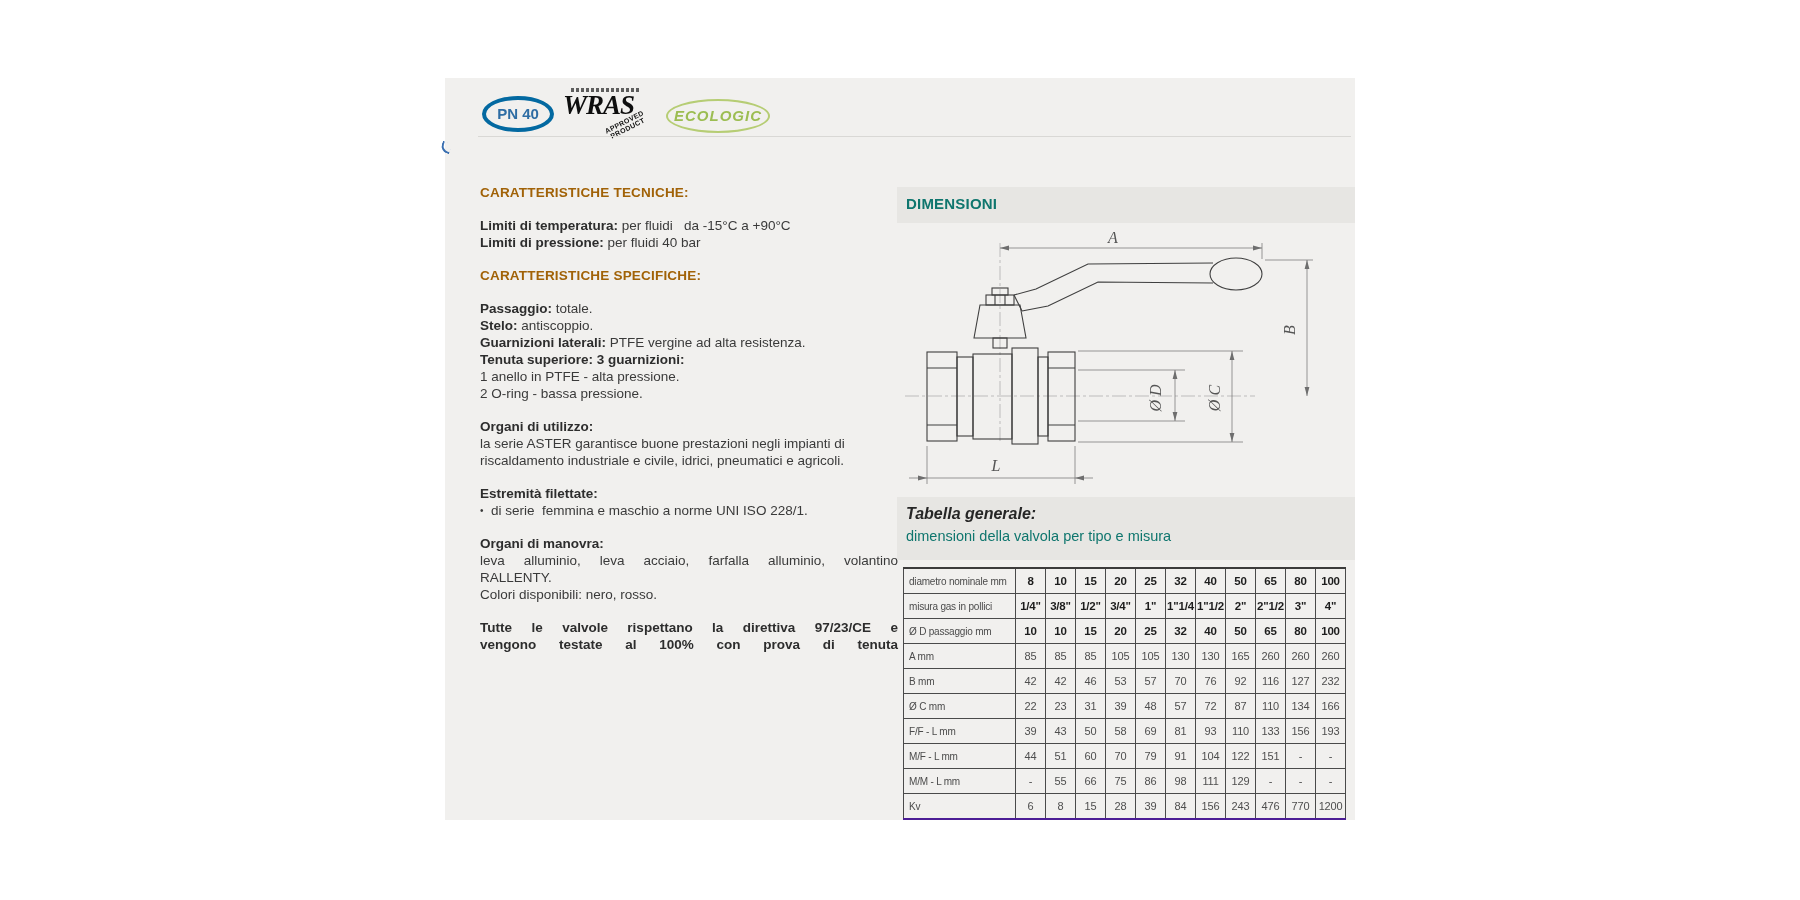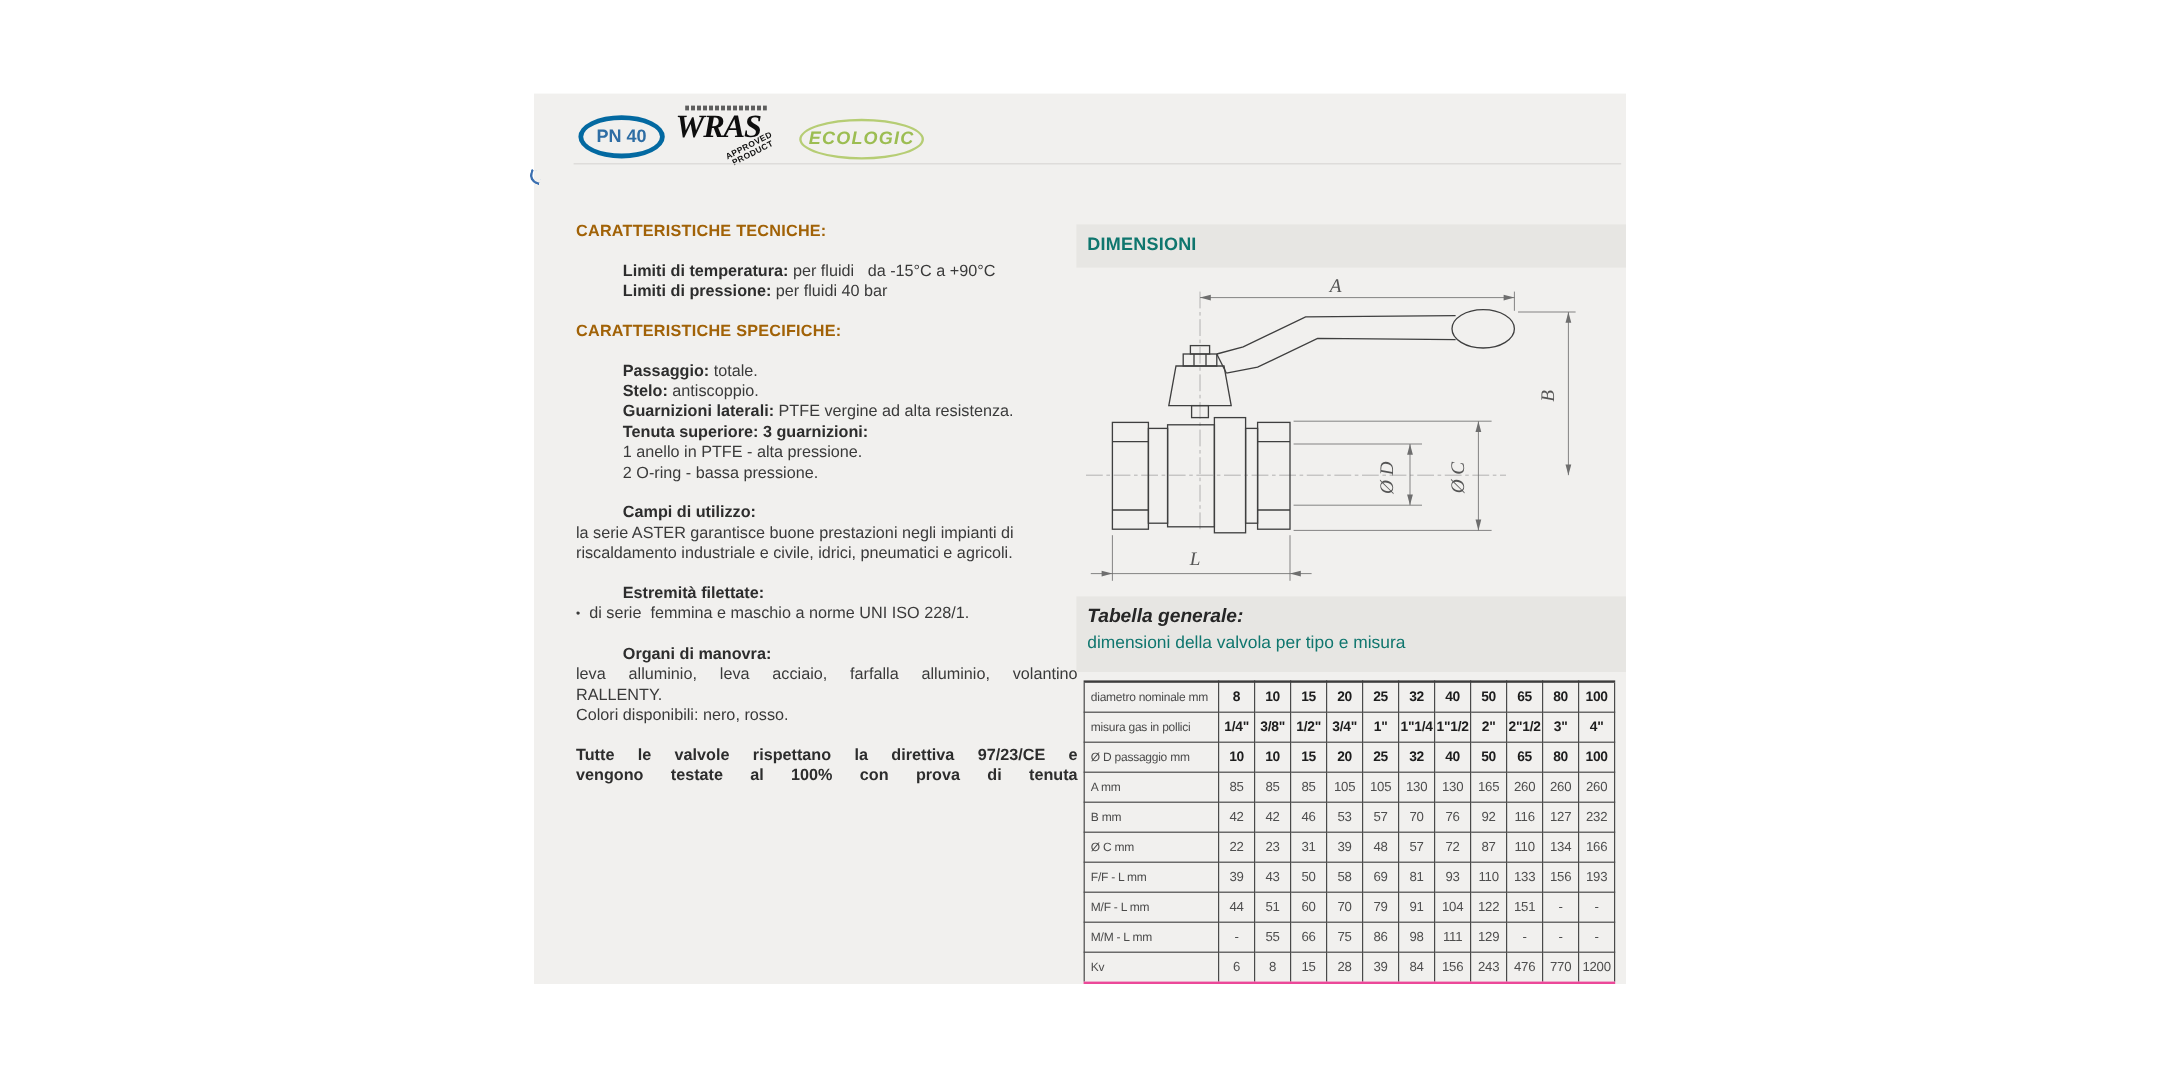--- a/index.html
+++ b/index.html
@@ -26,34 +26,34 @@
       border-radius:0 0 0 8px;transform:rotate(18deg);}
   .toprule{position:absolute;left:33px;top:58px;width:873px;height:1px;background:#d9d8d5;}
   
   .leftcol{position:absolute;left:35px;top:106px;width:418px;
       font-size:13.5px;line-height:17px;color:#3a3a3a;}
   .leftcol p{margin:0 0 16px 0;}
   .leftcol .h{font-weight:bold;color:#a16207;letter-spacing:.2px;}
   .ln{display:block;}
   .jline{display:block;text-align:justify;text-align-last:justify;}
   .jline.last{text-align-last:left;}
-  .bold{font-weight:bold;color:#2d2d2d;margin-left:39px;}
+  .bold{font-weight:bold;color:#2d2d2d;}
   .bullet{font-size:10px;vertical-align:1px;}
   
   .band{position:absolute;left:452px;width:458px;background:#e7e6e3;}
   .band-dim{top:109px;height:36px;}
   .band-dim .t{padding:8px 0 0 9px;font-size:15px;font-weight:bold;color:#0f766e;letter-spacing:.2px;}
   .drawing{position:absolute;left:452px;top:145px;width:458px;height:274px;}
   .band-tab{top:419px;height:63px;}
   .band-tab .t1{padding:8px 0 0 9px;font-size:16px;font-weight:bold;color:#262626;font-style:italic;}
   .band-tab .t2{padding:5px 0 0 9px;font-size:14.5px;color:#0f766e;}
   
   table.dim{position:absolute;left:458px;top:489px;width:442px;height:250px;
       border-collapse:collapse;table-layout:fixed;
-      border-top:2px solid #3c3c3c;border-bottom:2px solid #ec4899;}
+      border-top:2px solid #3c3c3c;border-bottom:2px solid #4c1d95;}
   table.dim td{border:1px solid #4a4a4a;height:24px;text-align:center;
       font-size:11px;color:#4e4e4e;padding:0;letter-spacing:-0.2px;}
   table.dim td.lbl{text-align:left;padding-left:5px;font-size:10px;color:#4b4b4b;}
   table.dim tr.b td{font-weight:bold;color:#1d1d1d;font-size:11.5px;}
   table.dim tr.b td.lbl{font-weight:normal;color:#4b4b4b;font-size:10px;}
   
   .body-ln{stroke:#3f3f3f;stroke-width:1.1;fill:none;}
   .dim-ln{stroke:#6e6e6e;stroke-width:0.7;fill:none;}
   .cl{stroke:#9a9a9a;stroke-width:0.6;fill:none;}
   .ah{fill:#6e6e6e;stroke:none;}
@@ -85,21 +85,21 @@
     <p>
       <span class="ln"><span class="bold">Passaggio:</span><span> totale.</span></span>
       <span class="ln"><span class="bold">Stelo:</span><span> antiscoppio.</span></span>
       <span class="ln"><span class="bold">Guarnizioni laterali:</span><span> PTFE vergine ad alta resistenza.</span></span>
       <span class="ln"><span class="bold">Tenuta superiore: 3 guarnizioni:</span><span></span></span>
       <span class="ln"><span class="bold"></span><span>1 anello in PTFE - alta pressione.</span></span>
       <span class="ln"><span class="bold"></span><span>2 O-ring - bassa pressione.</span></span>
     </p>
 
     <p>
-      <span class="ln bold">Campi di utilizzo:</span>
+      <span class="ln bold">Organi di utilizzo:</span>
       <span class="ln">la serie ASTER garantisce buone prestazioni negli impianti di</span>
       <span class="ln">riscaldamento industriale e civile, idrici, pneumatici e agricoli.</span>
     </p>
 
     <p>
       <span class="ln bold">Estremità filettate:</span>
       <span class="ln"><span class="bullet">•</span>&nbsp; <span>di serie&nbsp; femmina e maschio a norme UNI ISO 228/1.</span></span>
     </p>
 
     <p>

